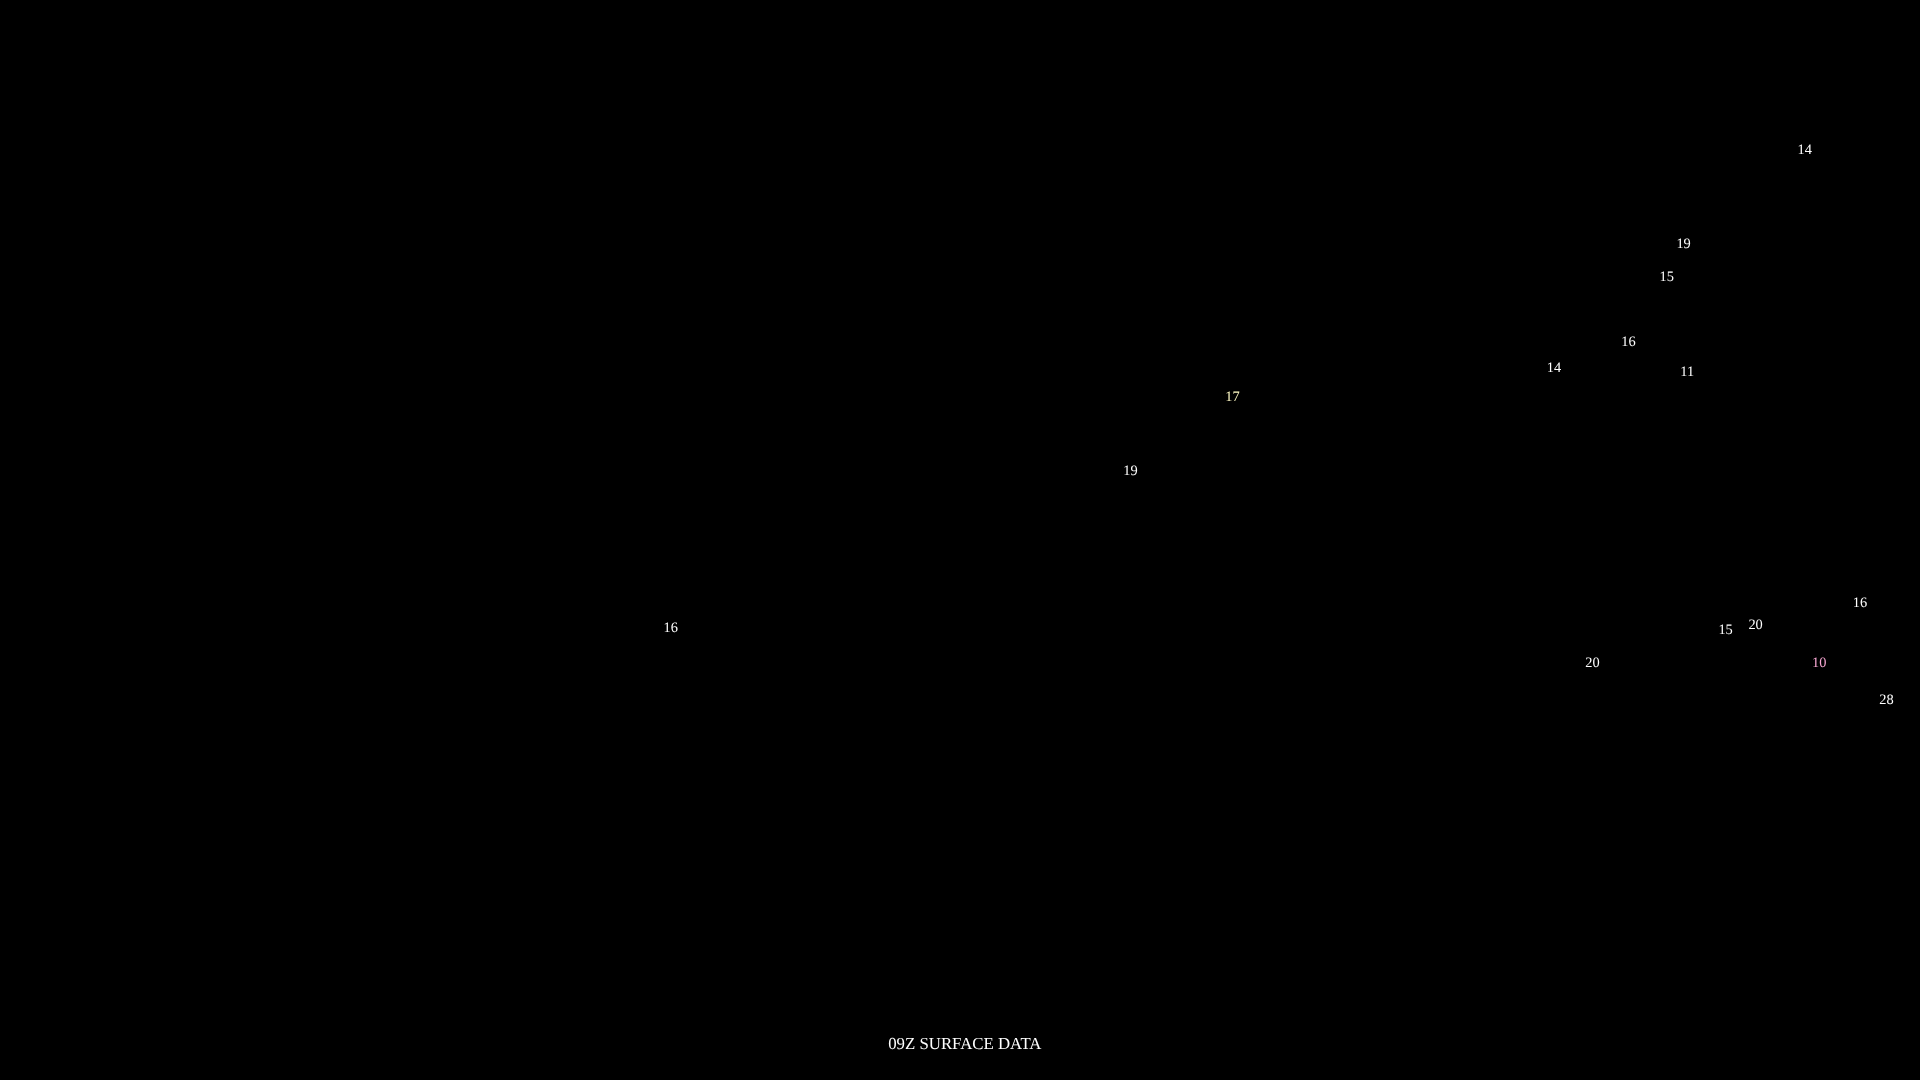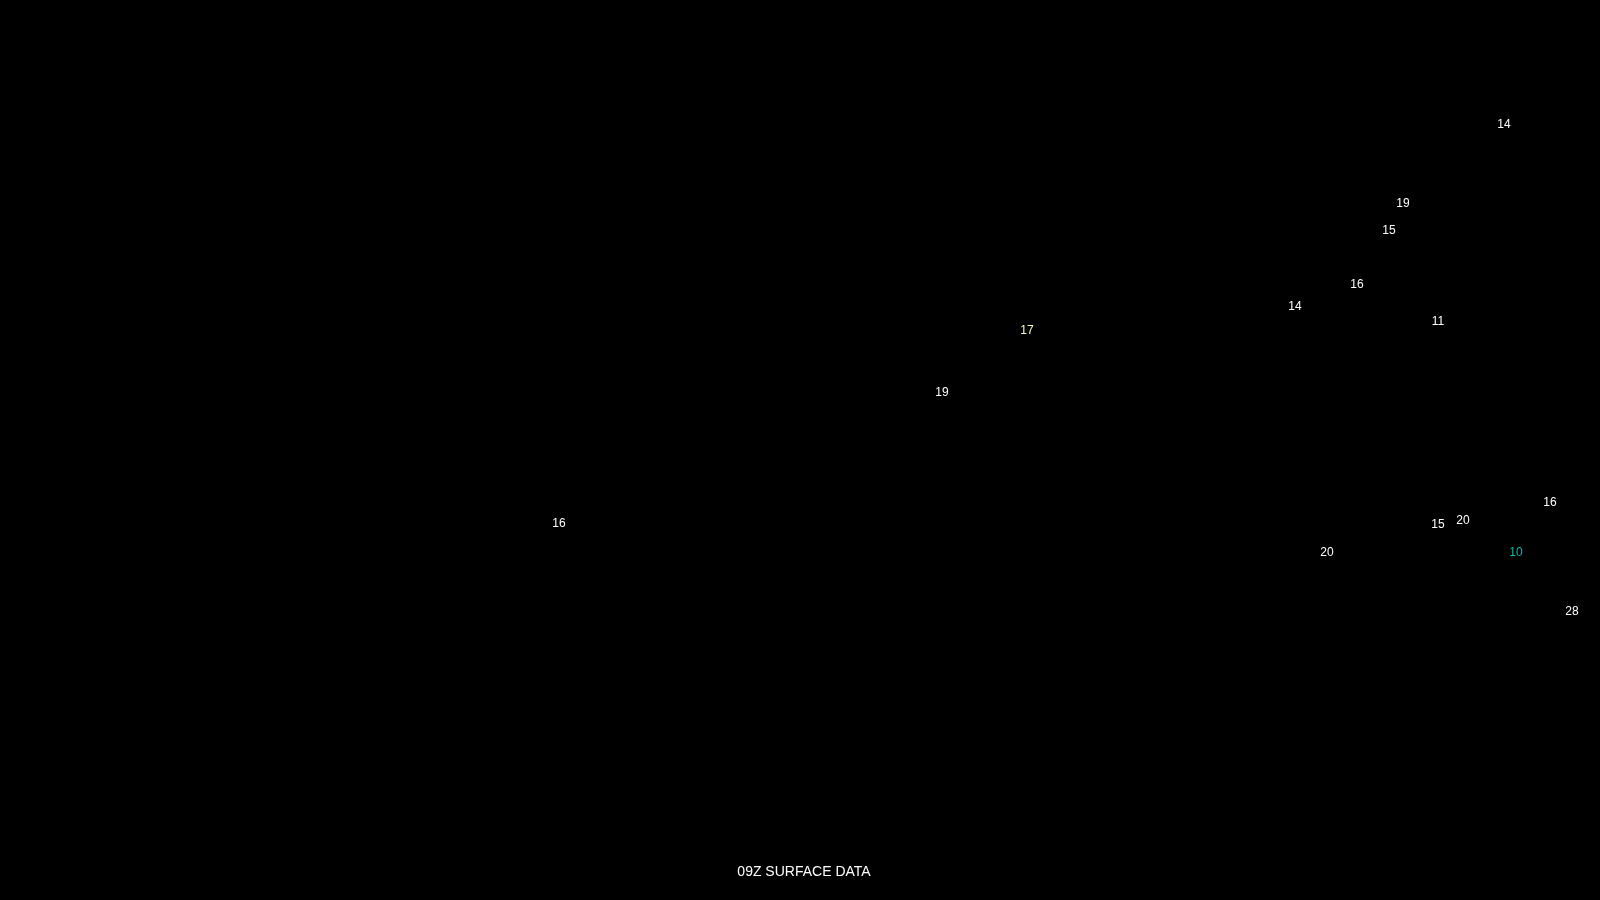--- a/index.html
+++ b/index.html
@@ -11,21 +11,21 @@
     width: 1600px;
     height: 900px;
     background: #000000;
     overflow: hidden;
   }
   .plot {
     position: relative;
     width: 1557px;
     height: 900px;
     background: #000000;
-    font-family: Liberation Sans, sans-serif;
+    font-family: Liberation Serif, serif;
     text-align: right;
   }
   .station-value {
     position: absolute;
     transform: translate(-50%, -50%);
     color: #ffffff;
     font-size: 12px;
     line-height: 1;
     white-space: pre;
   }
@@ -41,25 +41,25 @@
 </head>
 <body>
 
 <div class="plot">
   <div id="stations">
       <span class="station-value" style="left: 1504px; top: 124px; color: rgb(255, 255, 255);">14</span>
       <span class="station-value" style="left: 1403px; top: 203px; color: rgb(255, 255, 255);">19</span>
       <span class="station-value" style="left: 1389px; top: 230px; color: rgb(255, 255, 255);">15</span>
       <span class="station-value" style="left: 1357px; top: 284px; color: rgb(255, 255, 255);">16</span>
       <span class="station-value" style="left: 1295px; top: 306px; color: rgb(255, 255, 255);">14</span>
-      <span class="station-value" style="left: 1406px; top: 321px; color: rgb(255, 255, 255); margin-left: 32px;">11</span>
+      <span class="station-value" style="left: 1406px; top: 309px; color: rgb(255, 255, 255);">11</span>
       <span class="station-value" style="left: 1027px; top: 330px; color: #fef9c3;">17</span>
       <span class="station-value" style="left: 942px; top: 392px; color: rgb(255, 255, 255);">19</span>
       <span class="station-value" style="left: 1550px; top: 502px; color: rgb(255, 255, 255);">16</span>
       <span class="station-value" style="left: 1463px; top: 520px; color: rgb(255, 255, 255);">20</span>
       <span class="station-value" style="left: 559px; top: 523px; color: rgb(255, 255, 255);">16</span>
       <span class="station-value" style="left: 1438px; top: 524px; color: rgb(255, 255, 255);">15</span>
       <span class="station-value" style="left: 1327px; top: 552px; color: rgb(255, 255, 255);">20</span>
-      <span class="station-value" style="left: 1516px; top: 552px; color: #14b8a6;">10</span>
-      <span class="station-value" style="left: 1572px; top: 611px; color: rgb(255, 255, 255);">28</span>
+      <span class="station-value" style="left: 1516px; top: 552px; color: #f9a8d4;">10</span>
+      <span class="station-value" style="left: 1572px; top: 583px; color: rgb(255, 255, 255);">28</span>
     </div>
   <div class="plot-caption" id="caption" style="left: 804px; top: 871px;">09Z SURFACE DATA</div>
 </div>
 
 </body></html>

